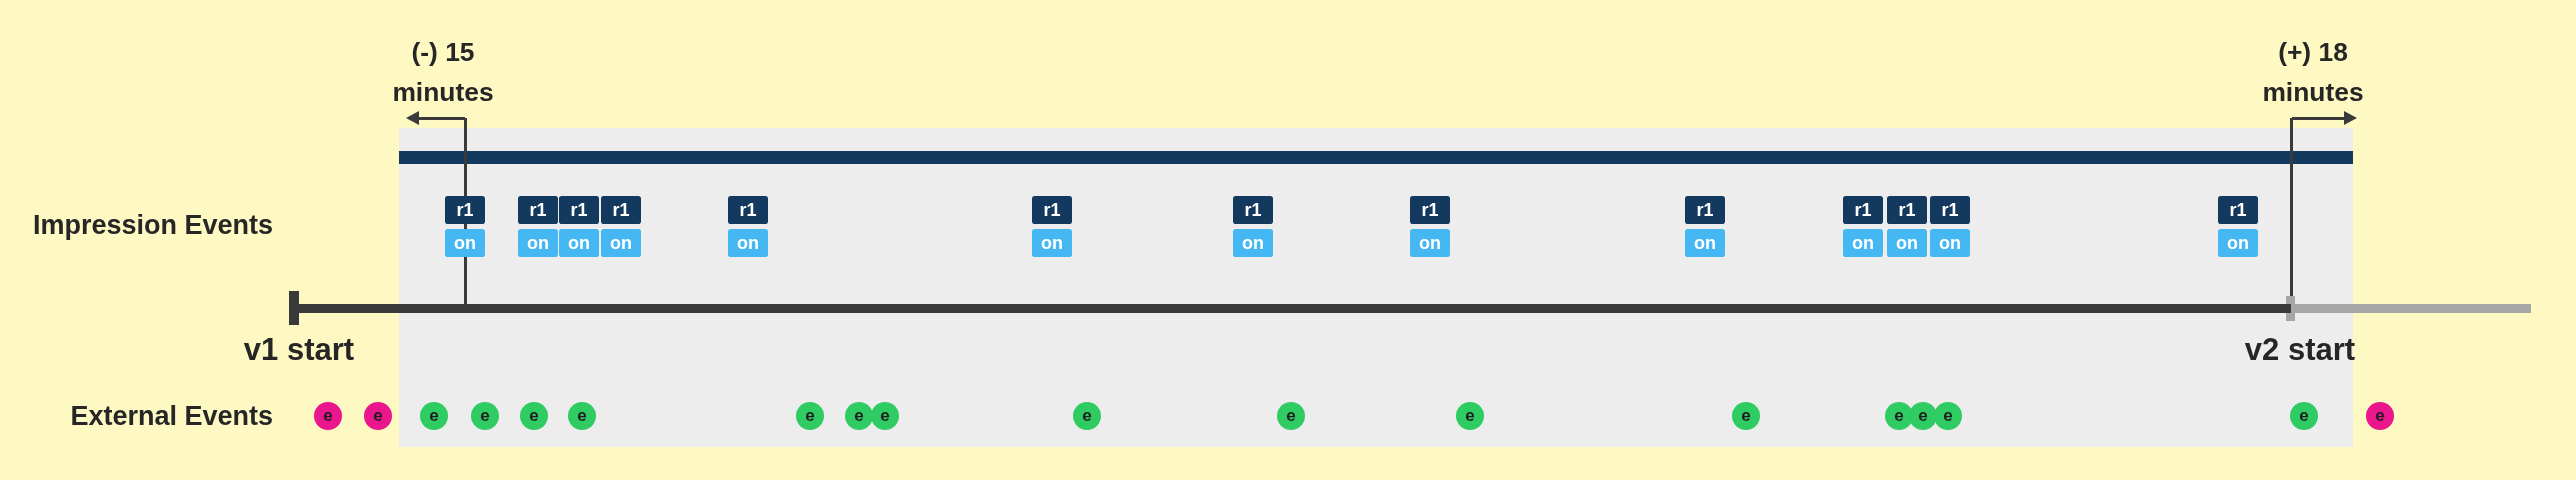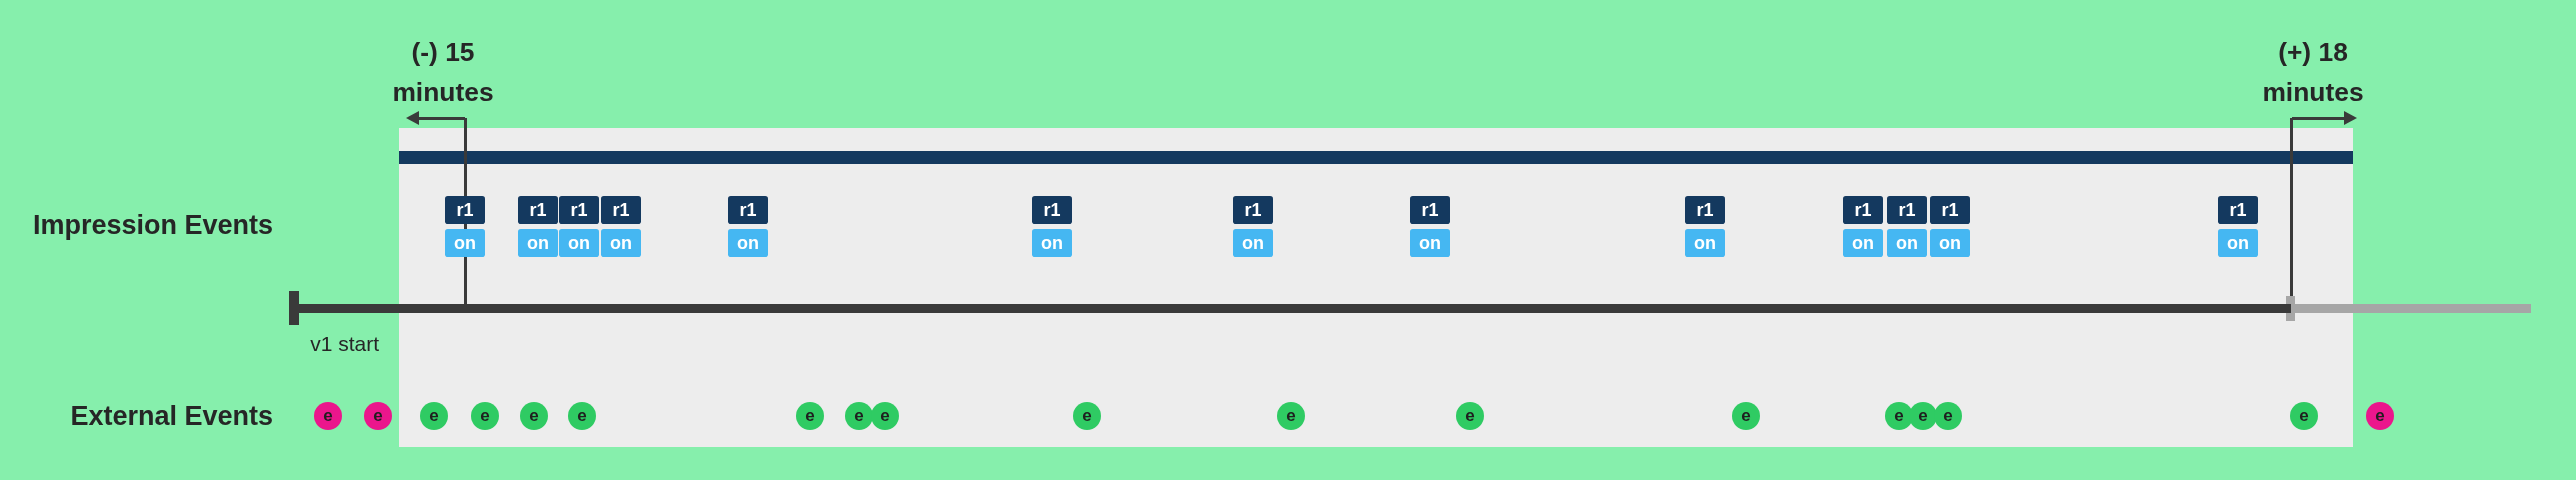--- a/index.html
+++ b/index.html
@@ -1,20 +1,20 @@
 <!DOCTYPE html>
 <html style="--navy: #14395F; --light-blue: #45B7F2; --green: #2FCB63; --magenta: #EB168C; --panel-bg: #EDEDED; --timeline-dark: #3A3A3A; --timeline-gray: #A6A6A6; --text: #262626;font-size:15px"><head>
 <meta charset="utf-8">
 <style>
   html, body { margin: 0; padding: 0; background: #ffffff; }
   .canvas {
     position: relative;
     width: 2576px;
     height: 481px;
-    background: #86efac;
+    background: #fef9c3;
     font-family: "Liberation Sans", sans-serif;
     color: var(--text, #262626);
     overflow: hidden;
   }
   
   .panel {
     position: absolute;
     left: 399px; top: 128px;
     width: 1954px; height: 319px;
     background: var(--panel-bg, #ededed);
@@ -125,23 +125,23 @@
     position: absolute;
     left: 2286px; top: 296px;
     width: 8.5px; height: 24.5px;
     background: var(--timeline-gray, #a6a6a6);
     z-index: 2;
   }
   .tl-label {
     position: absolute;
     top: 332px;
     width: 160px;
-    text-align: right;
-    font-size: 21px;
-    font-weight: 400;
+    text-align: center;
+    font-size: 31px;
+    font-weight: 700;
     z-index: 4;
   }
   .tl-label-v1 { left: 219px; }
   .tl-label-v2 { left: 2220px; }
   
   .ext-dot {
     position: absolute;
     top: 402px;
     width: 28px; height: 28px;
     border-radius: 50%;
@@ -236,20 +236,21 @@
         <div class="imp-box imp-top">r1</div>
         <div class="imp-box imp-bottom">on</div>
       </div>
     </div>
 
   <div class="tl-tick-v2"></div>
   <div class="tl-dark"></div>
   <div class="tl-gray"></div>
   <div class="tl-cap-left"></div>
   <div class="tl-label tl-label-v1">v1 start</div>
+  <div class="tl-label tl-label-v2">v2 start</div>
 
   <div id="external-events">
       <div class="ext-dot magenta" style="left: 314px;">e</div>
       <div class="ext-dot magenta" style="left: 364px;">e</div>
       <div class="ext-dot green" style="left: 420px;">e</div>
       <div class="ext-dot green" style="left: 471px;">e</div>
       <div class="ext-dot green" style="left: 520px;">e</div>
       <div class="ext-dot green" style="left: 568px;">e</div>
       <div class="ext-dot green" style="left: 796px;">e</div>
       <div class="ext-dot green" style="left: 845px;">e</div>

